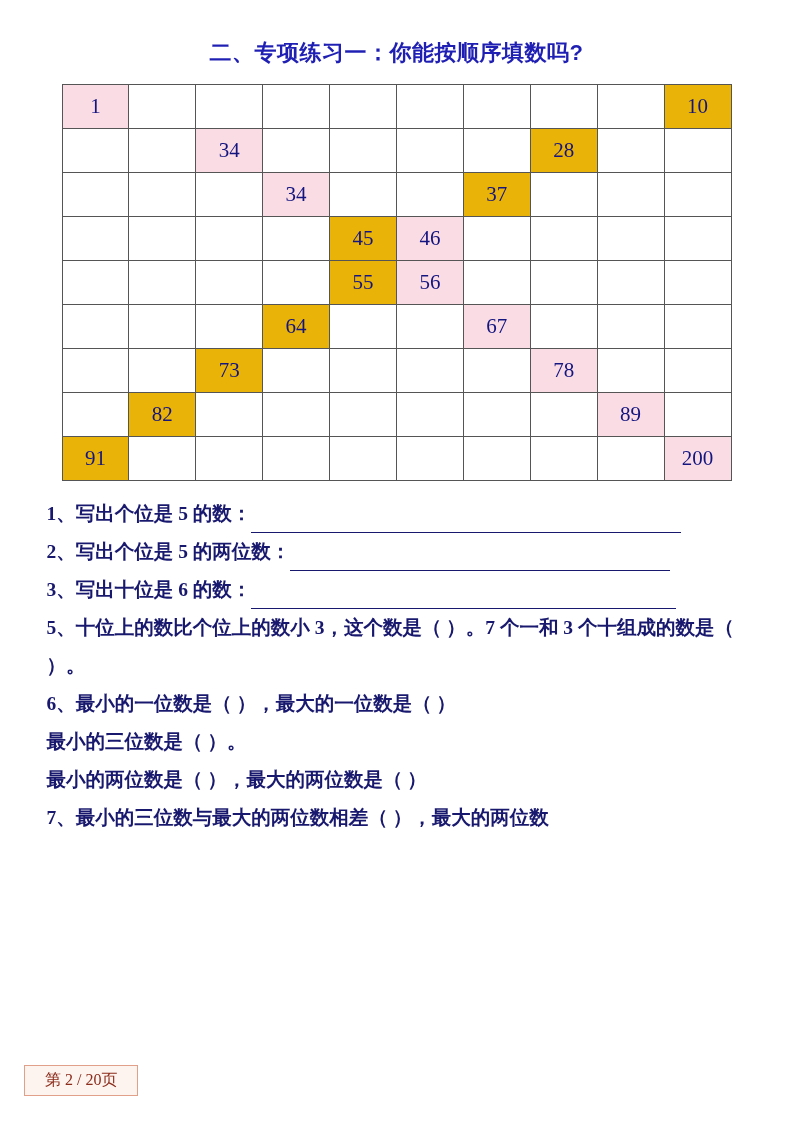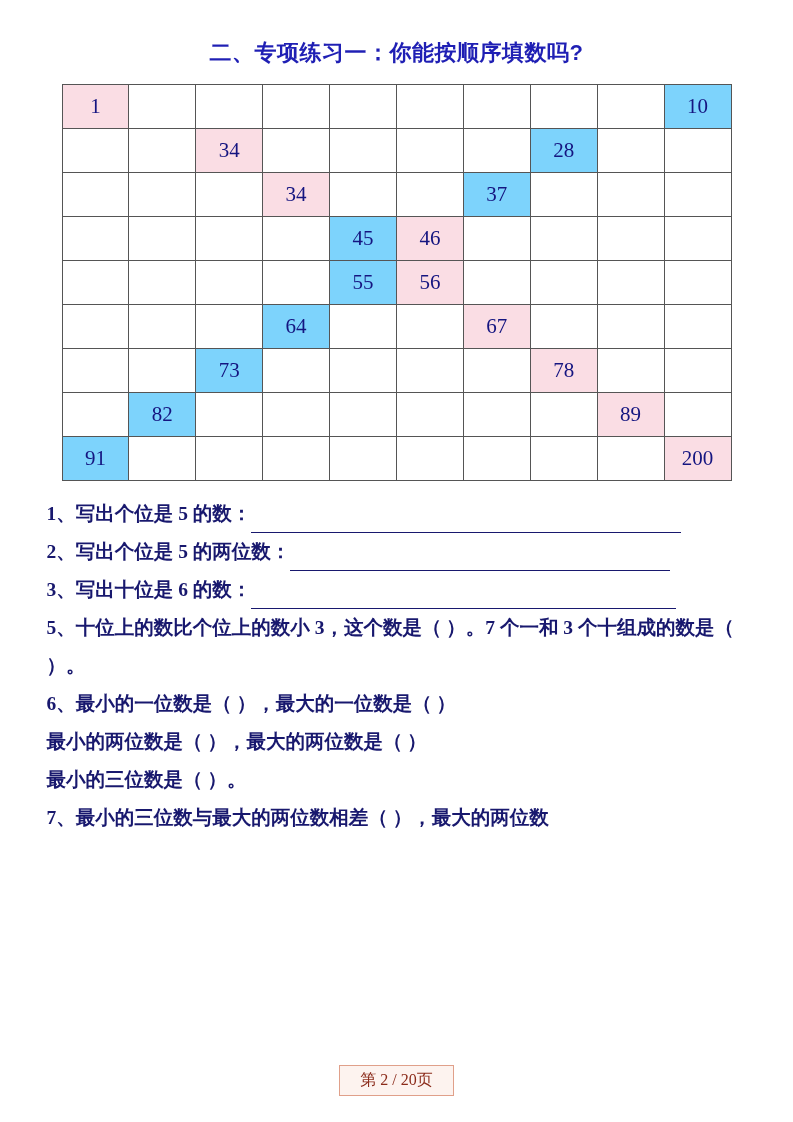--- a/index.html
+++ b/index.html
@@ -43,21 +43,21 @@
     border: 1px solid #555555;
     height: 43px;
     text-align: center;
     vertical-align: middle;
     font-size: 21px;
     color: #151580;
     font-family: "Liberation Serif", serif;
     padding: 0;
   }
   td.pink { background: #fadde4; }
-  td.mint { background: #7dd3fc; }
+  td.mint { background: #eab308; }
   td.empty { background: #ffffff; }
 
   .questions {
     margin: 14px auto 0 auto;
     width: 700px;
     font-size: 19.5px;
     line-height: 1.95;
     color: #18186e;
   }
   .q {
@@ -72,21 +72,21 @@
     vertical-align: bottom;
   }
   .b1 { width: 430px; }
   .b2 { width: 380px; }
   .b3 { width: 425px; }
   .footer {
     position: absolute;
     left: 0;
     right: 0;
     bottom: 26px;
-    text-align: center;
+    padding-left: 24px;
   }
   .pagebox {
     display: inline-block;
     border: 1px solid #e0a08a;
     background: #fdf3ef;
     color: #8b2b1a;
     font-size: 16px;
     padding: 4px 20px;
     font-family: "Liberation Serif", serif;
   }
@@ -218,22 +218,22 @@
       <span>1、写出个位是 5 的数：</span><span class="blank b1"></span>
     </div>
     <div class="q">
       <span>2、写出个位是 5 的两位数：</span><span class="blank b2"></span>
     </div>
     <div class="q">
       <span>3、写出十位是 6 的数：</span><span class="blank b3"></span>
     </div>
     <div class="q">5、十位上的数比个位上的数小 3，这个数是（     ）。7 个一和 3 个十组成的数是（     ）。</div>
     <div class="q">6、最小的一位数是（     ），最大的一位数是（      ）</div>
+    <div class="q">最小的三位数是（     ）。</div>
     <div class="q">最小的两位数是（     ），最大的两位数是（     ）</div>
-    <div class="q">最小的三位数是（     ）。</div>
     <div class="q">7、最小的三位数与最大的两位数相差（     ），最大的两位数</div>
   </div>
 
   <div class="footer">
     <span class="pagebox">第 2 / 20页</span>
   </div>
 
 </div>
 
 </body></html>

